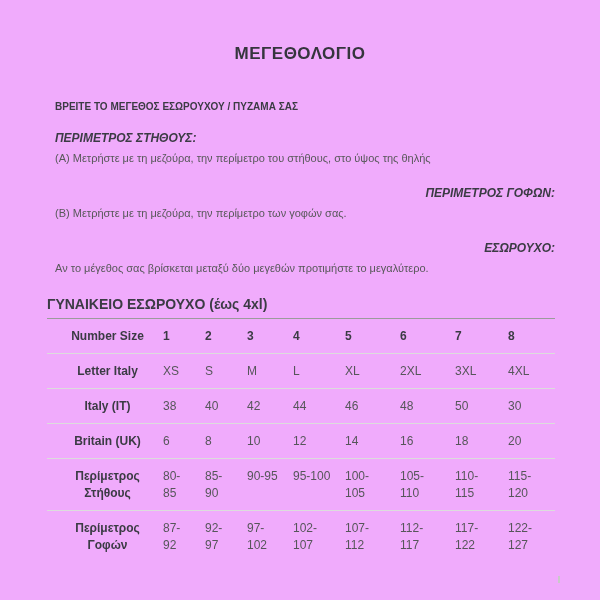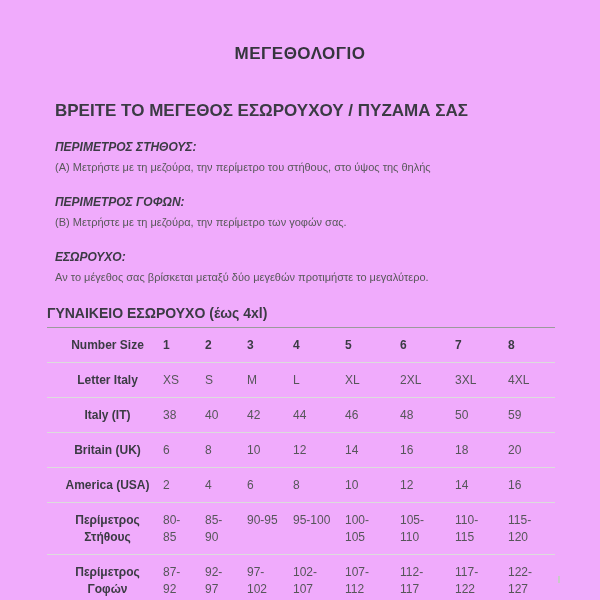--- a/index.html
+++ b/index.html
@@ -22,40 +22,40 @@
     margin: 0;
     padding-top: 44px;
     text-align: center;
     font-size: 17px;
     font-weight: bold;
     letter-spacing: 0.5px;
     color: #35353d;
   }
   .subtitle {
     margin: 37px 45px 0 55px;
-    font-size: 17px;
+    font-size: 10px;
     font-weight: bold;
     color: #3b3b44;
   }
   .text-section {
     margin: 0 45px 0 55px;
   }
   .section-heading {
     margin-top: 19px;
     font-size: 12px;
     font-weight: bold;
     color: #3b3b44;
     font-style: italic;
   }
   .section-body {
     margin-top: 7px;
     font-size: 11px;
     color: #58585a;
   }
-  .sec-gap-lg { margin-top: 22px; }
+  .sec-gap-lg { margin-top: 22px; text-align: right; }
   .table-block {
     margin: 22px 0 0 47px;
     width: 508px;
   }
   .table-heading {
     font-size: 14px;
     font-weight: bold;
     color: #3b3b44;
     padding-bottom: 6px;
     border-bottom: 1px solid #9b9b9b;
@@ -159,43 +159,32 @@
         </tr>
         <tr>
           <td class="row-label">Italy (IT)</td>
           <td>38</td>
           <td>40</td>
           <td>42</td>
           <td>44</td>
           <td>46</td>
           <td>48</td>
           <td>50</td>
-          <td>59</td>
+          <td>30</td>
         </tr>
         <tr>
           <td class="row-label">Britain (UK)</td>
           <td>6</td>
           <td>8</td>
           <td>10</td>
           <td>12</td>
           <td>14</td>
           <td>16</td>
           <td>18</td>
           <td>20</td>
-        </tr>
-        <tr>
-          <td class="row-label">America (USA)</td>
-          <td>2</td>
-          <td>4</td>
-          <td>6</td>
-          <td>8</td>
-          <td>10</td>
-          <td>12</td>
-          <td>14</td>
-          <td>16</td>
         </tr>
         <tr>
           <td class="row-label">Περίμετρος Στήθους</td>
           <td>80-
 85</td>
           <td>85-
 90</td>
           <td>90-95</td>
           <td>95-100</td>
           <td>100-

